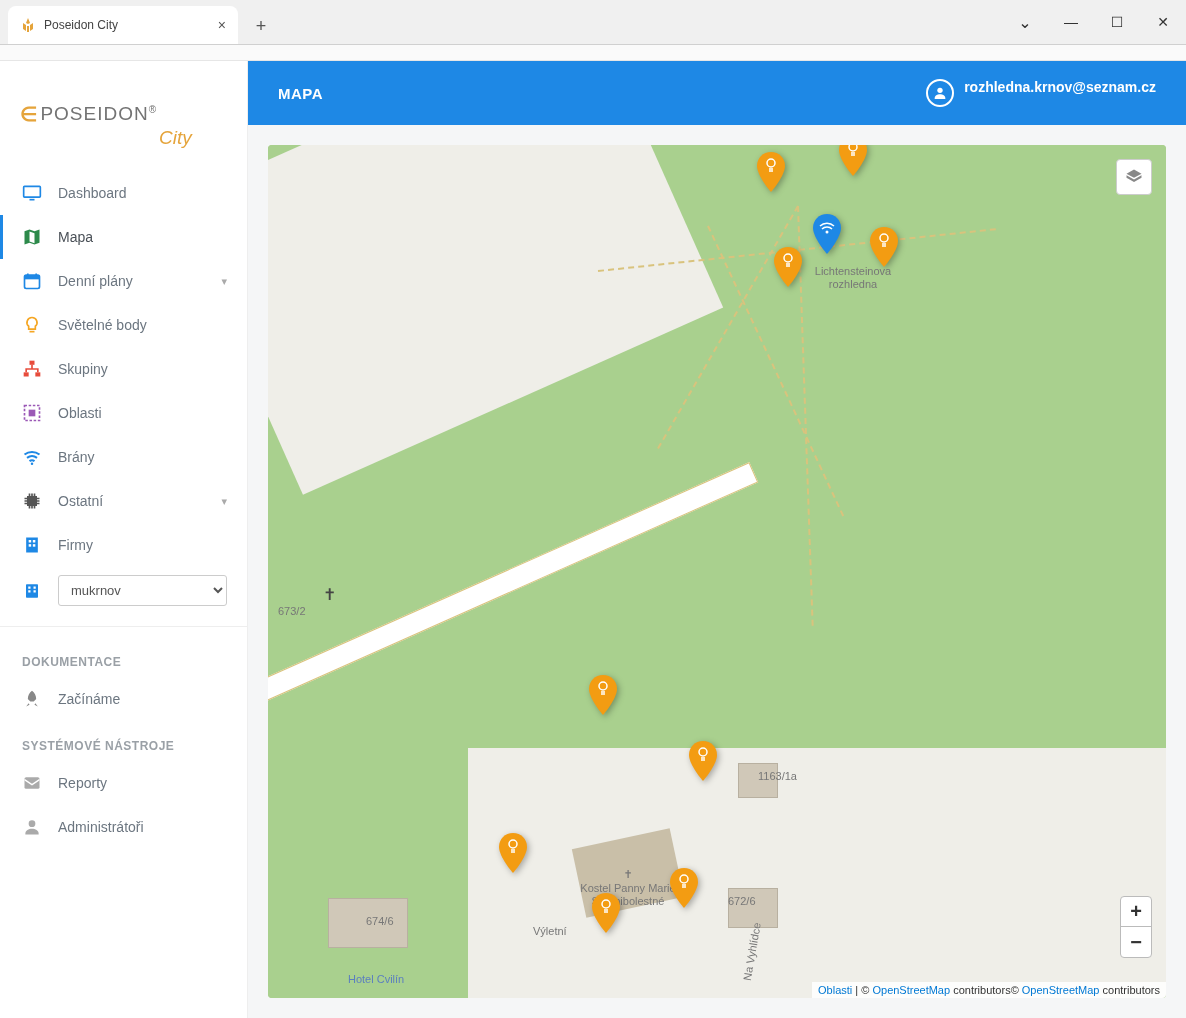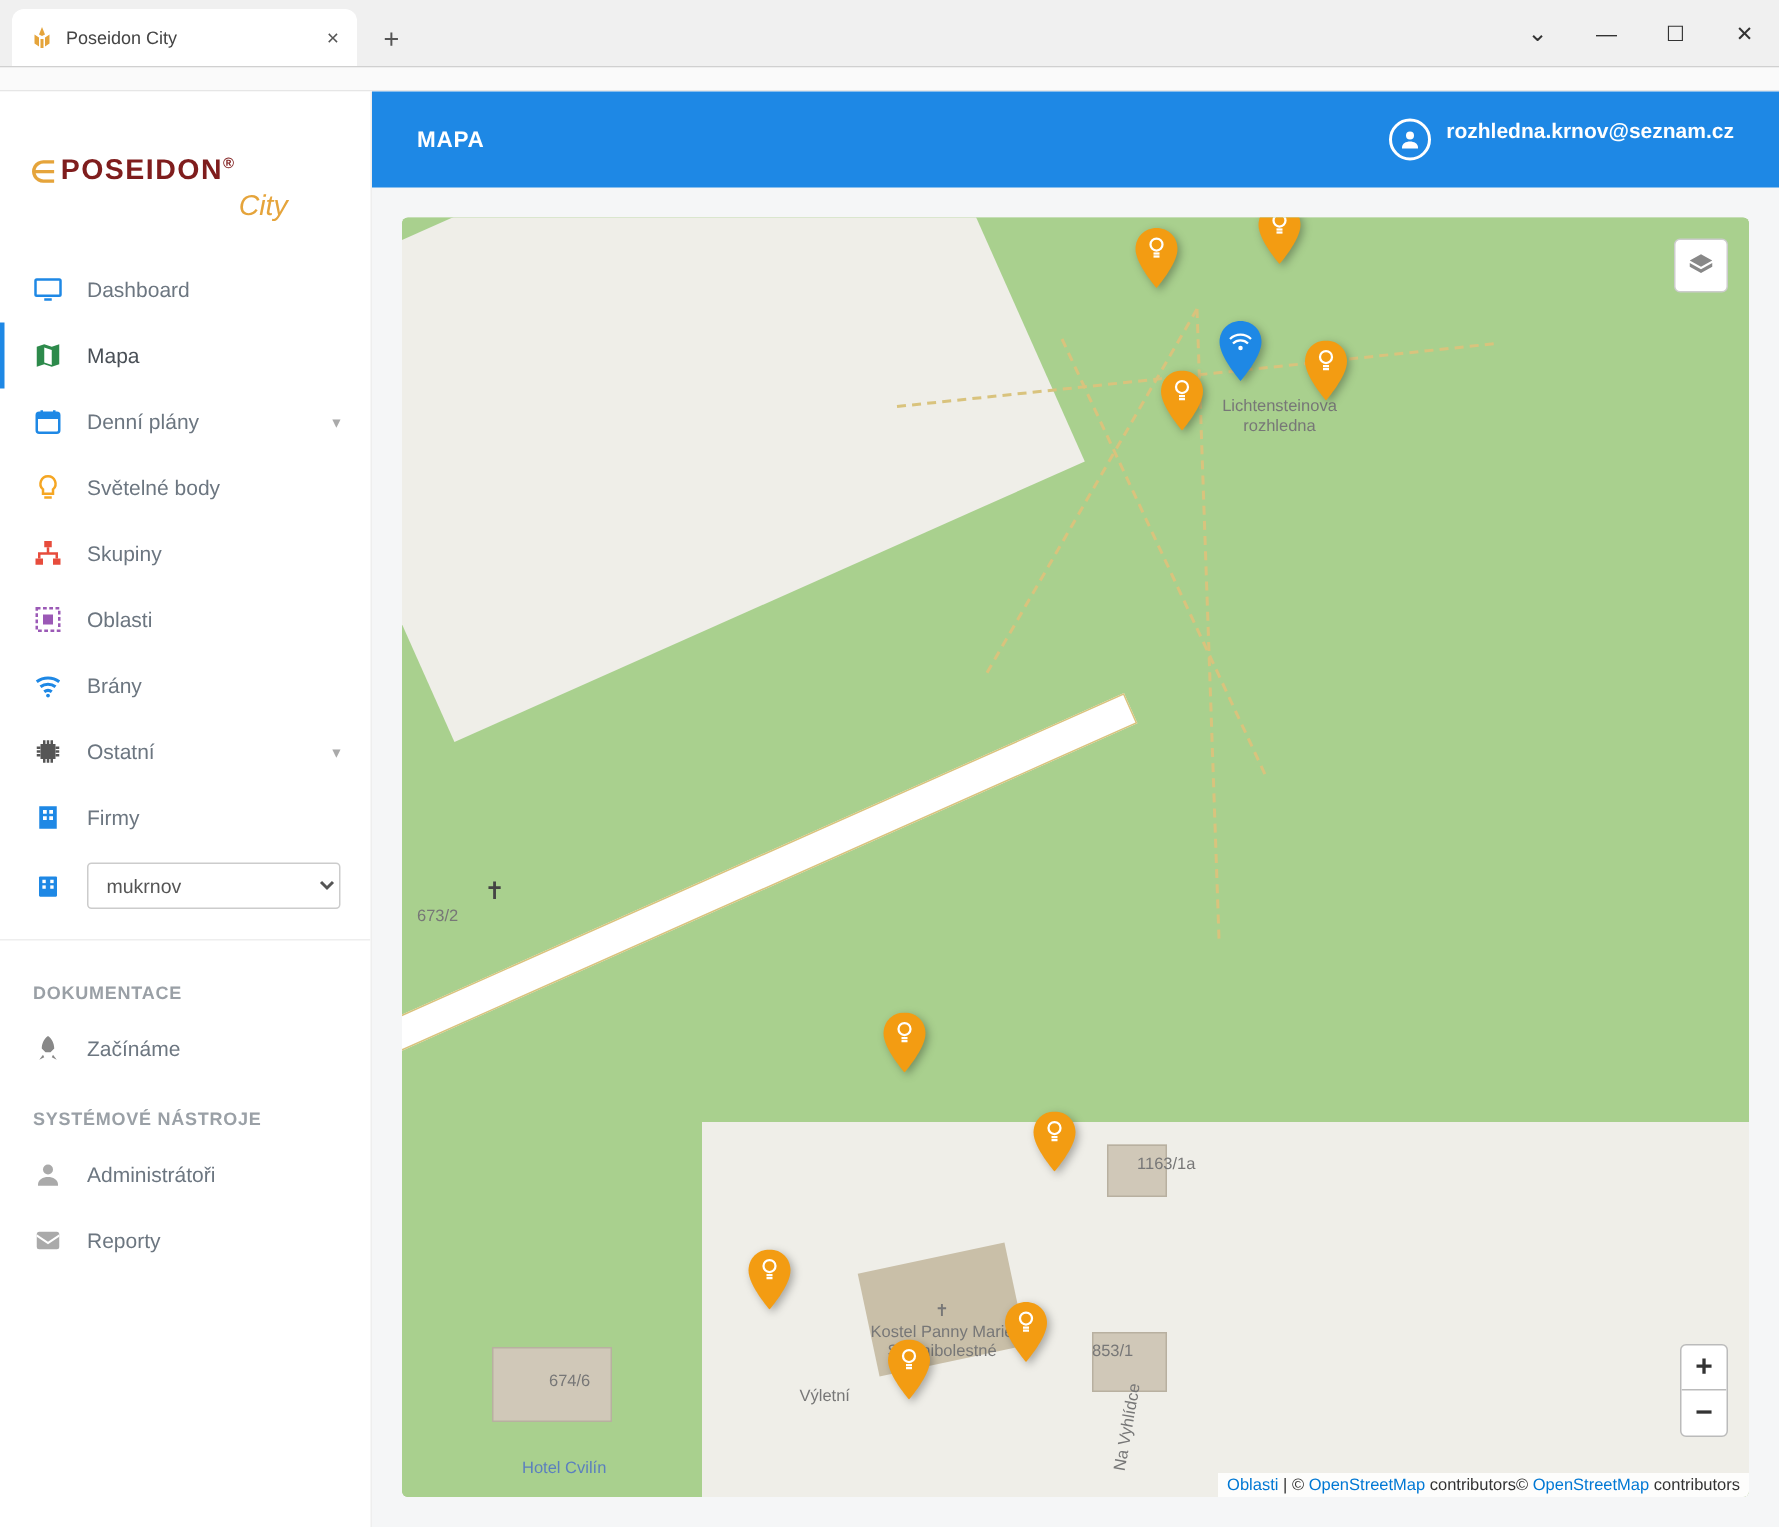--- a/index.html
+++ b/index.html
@@ -16,21 +16,21 @@
 .win-controls div { width: 46px; display: flex; align-items: center; justify-content: center; font-size: 14px; color: #333; cursor: pointer; }
 .win-controls .chev { font-size: 16px; }
 
 .address-bar { height: 16px; background: #fafafa; border-bottom: 1px solid #e6e6e6; }
 
 
 .app { display: flex; height: calc(1018px - 61px); }
 .sidebar { width: 248px; background: #fff; border-right: 1px solid #eee; overflow-y: auto; }
 .logo { padding: 18px 20px 22px; display: flex; align-items: center; }
 .logo .mark { color: #e5a43b; font-weight: bold; font-size: 20px; margin-right: 4px; letter-spacing: -1px; }
-.logo .brand { font-size: 19px; font-weight: 700; letter-spacing: 1px; color: #7f1d1d; }
+.logo .brand { font-size: 19px; font-weight: 400; letter-spacing: 1px; color: #737373; }
 .logo .reg { font-size: 10px; vertical-align: super; }
 .logo .city { font-size: 19px; font-weight: 300; font-style: italic; color: #e5a43b; margin-left: 2px; margin-top: 48px; }
 
 .nav-item { display: flex; align-items: center; padding: 12px 20px; cursor: pointer; color: #6c7680; font-size: 14px; position: relative; }
 .nav-item .icon { width: 24px; margin-right: 14px; display: inline-flex; align-items: center; justify-content: center; }
 .nav-item.active { color: #2d8a4b; }
 .nav-item.active .label { color: #4a5057; font-weight: 500; }
 .nav-item.active::before { content: ''; position: absolute; left: 0; top: 0; bottom: 0; width: 3px; background: #1e88e5; }
 .nav-item .chev { margin-left: auto; font-size: 11px; color: #aaa; }
 
@@ -228,34 +228,34 @@
             <svg width="20" height="20" viewBox="0 0 24 24">
               <path fill="#888" d="M12 2c3 2 5 6 5 10l-3 3h-4l-3-3c0-4 2-8 5-10zM8 17l-3 4 4-2zM16 17l3 4-4-2z"></path>
             </svg>
           </span>
       <span class="label">Začínáme</span>
         </div>
         <div class="nav-section">SYSTÉMOVÉ NÁSTROJE</div>
         <div class="nav-item">
           <span class="icon">
             <svg width="20" height="20" viewBox="0 0 24 24">
+              <rect x="3" y="5" width="18" height="14" rx="2" fill="#aaa"></rect>
+              <path fill="#fff" d="M3 7l9 6 9-6v2l-9 6-9-6z"></path>
+            </svg>
+          </span>
+      <span class="label">Reporty</span>
+        </div>
+        <div class="nav-item">
+          <span class="icon">
+            <svg width="20" height="20" viewBox="0 0 24 24">
               <circle cx="12" cy="8" r="4" fill="#aaa"></circle>
               <path fill="#aaa" d="M4 20c0-4 4-6 8-6s8 2 8 6v1H4z"></path>
             </svg>
           </span>
       <span class="label">Administrátoři</span>
-        </div>
-        <div class="nav-item">
-          <span class="icon">
-            <svg width="20" height="20" viewBox="0 0 24 24">
-              <rect x="3" y="5" width="18" height="14" rx="2" fill="#aaa"></rect>
-              <path fill="#fff" d="M3 7l9 6 9-6v2l-9 6-9-6z"></path>
-            </svg>
-          </span>
-      <span class="label">Reporty</span>
         </div>
       </div>
   </aside>
 
   <main class="main">
     <div class="topbar">
       <div class="title">MAPA</div>
       <div class="user">
         <span class="avatar">
           <svg width="16" height="16" viewBox="0 0 24 24" fill="#fff">
@@ -289,21 +289,21 @@
           <div>✝</div>
           <div>Kostel
 Panny
 Marie Sedmibolestné</div>
         </div>
         <div class="map-label" style="left:80px;bottom:12px;color:#5b7fbf">Hotel Cvilín</div>
         <div class="map-label" style="left:265px;bottom:60px">Výletní</div>
         <div class="map-label" style="left:455px;bottom:40px;transform:rotate(-80deg)">Na Vyhlídce</div>
         <div class="map-label" style="left:10px;top:460px">673/2</div>
         <div class="map-label" style="left:490px;top:625px">1163/1a</div>
-        <div class="map-label" style="left:460px;top:750px">853/1</div>
+        <div class="map-label" style="left:460px;top:750px">672/6</div>
         <div class="map-label" style="left:98px;bottom:70px">674/6</div>
         <div class="map-label" style="left:55px;top:440px;font-size:16px;color:#444">✝</div>
 
         <div class="layers-btn">
           <svg width="20" height="20" viewBox="0 0 24 24">
               <path fill="#888" d="M12 3l9 5-9 5-9-5 9-5zm0 12l9-5v3l-9 5-9-5v-3l9 5z"></path>
             </svg>
         </div>
         <div class="zoom-ctrl">
           <div>+</div>

